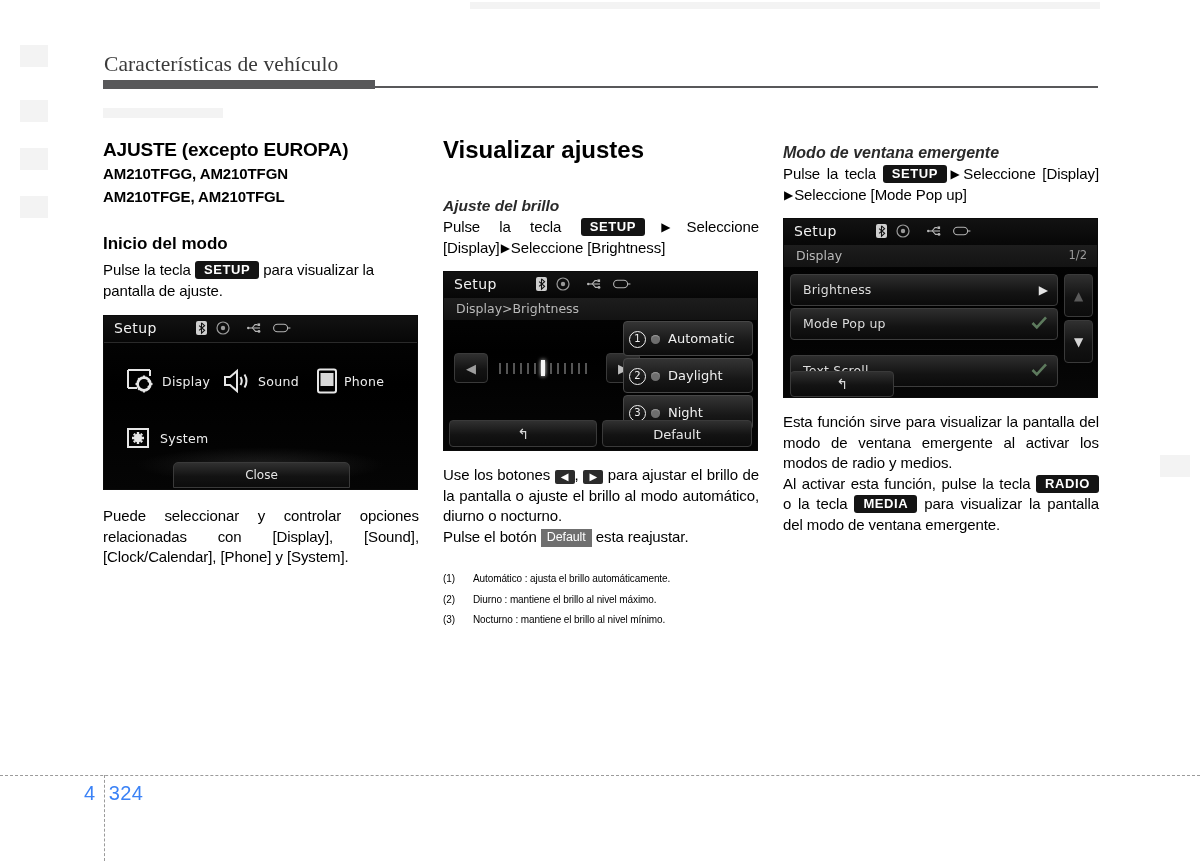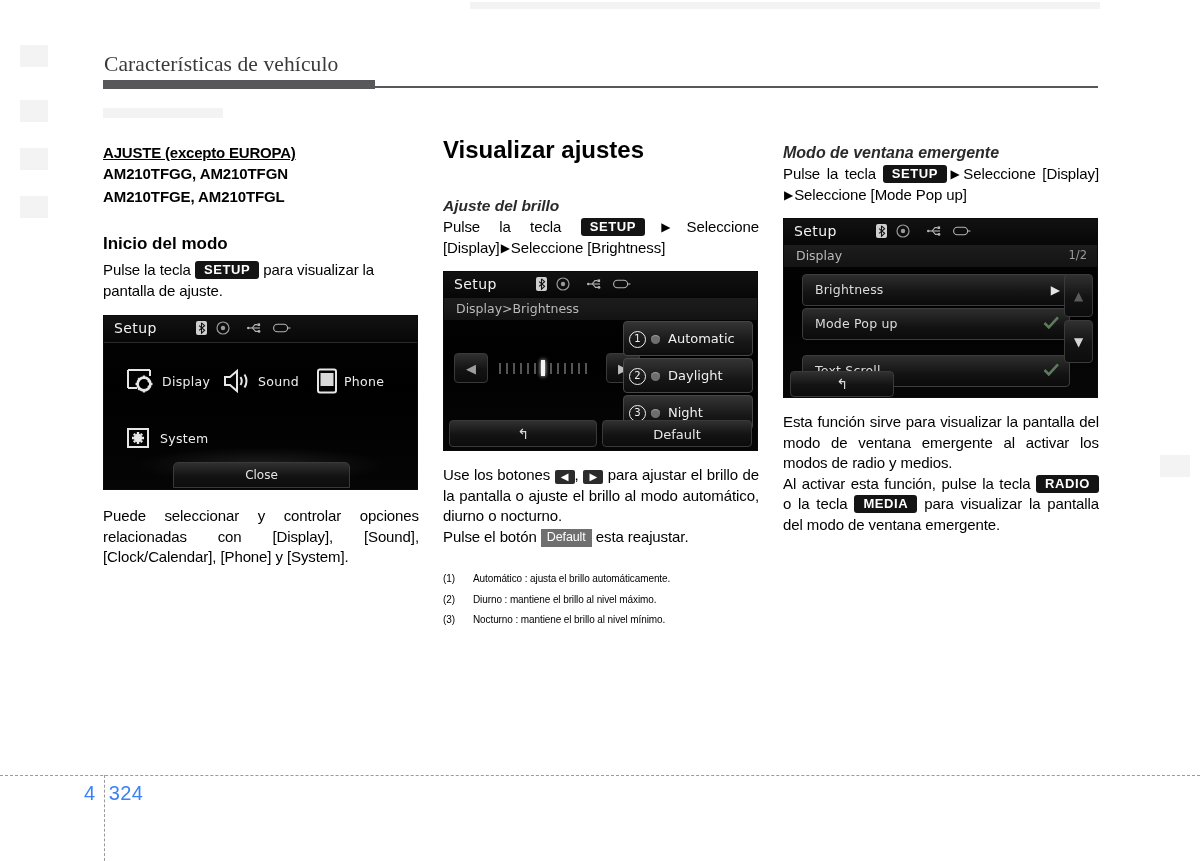--- a/index.html
+++ b/index.html
@@ -54,25 +54,24 @@
   .col {
     position: absolute;
     top: 136px;
     width: 316px;
   }
   #col-1 { left: 103px; }
   #col-2 { left: 443px; }
   #col-3 { left: 783px; }
 
   h1.sec-title {
-    font-size: 15px;
+    font-size: 19px;
     font-weight: bold;
-    margin: 8px 0 1px 0;
+    margin: 3px 0 1px 0;
     letter-spacing: -0.2px;
-    text-decoration: underline;
   }
   .model-line {
     font-size: 15px;
     font-weight: bold;
     line-height: 23px;
     letter-spacing: -0.1px;
   }
   h2.sub-title {
     font-size: 17px;
     font-weight: bold;
@@ -231,21 +230,20 @@
 
   .rowitem {
     position: absolute;
     left: 6px;
     width: 268px;
     height: 32px;
     background: linear-gradient(#2e2e2e, #131313 60%, #0b0b0b);
     border: 1px solid #3d3d3d;
     border-radius: 4px;
     box-sizing: border-box;
-    margin-left: 12px;
   }
   .rowitem .lbl {
     position: absolute; left: 12px; top: 7px;
     font-size: 12.5px; color: #dcdcdc; letter-spacing: .2px;
   }
   .rowitem .right-glyph {
     position: absolute; right: 9px; top: 50%; transform: translateY(-50%);
   }
 
   .radio-row {

